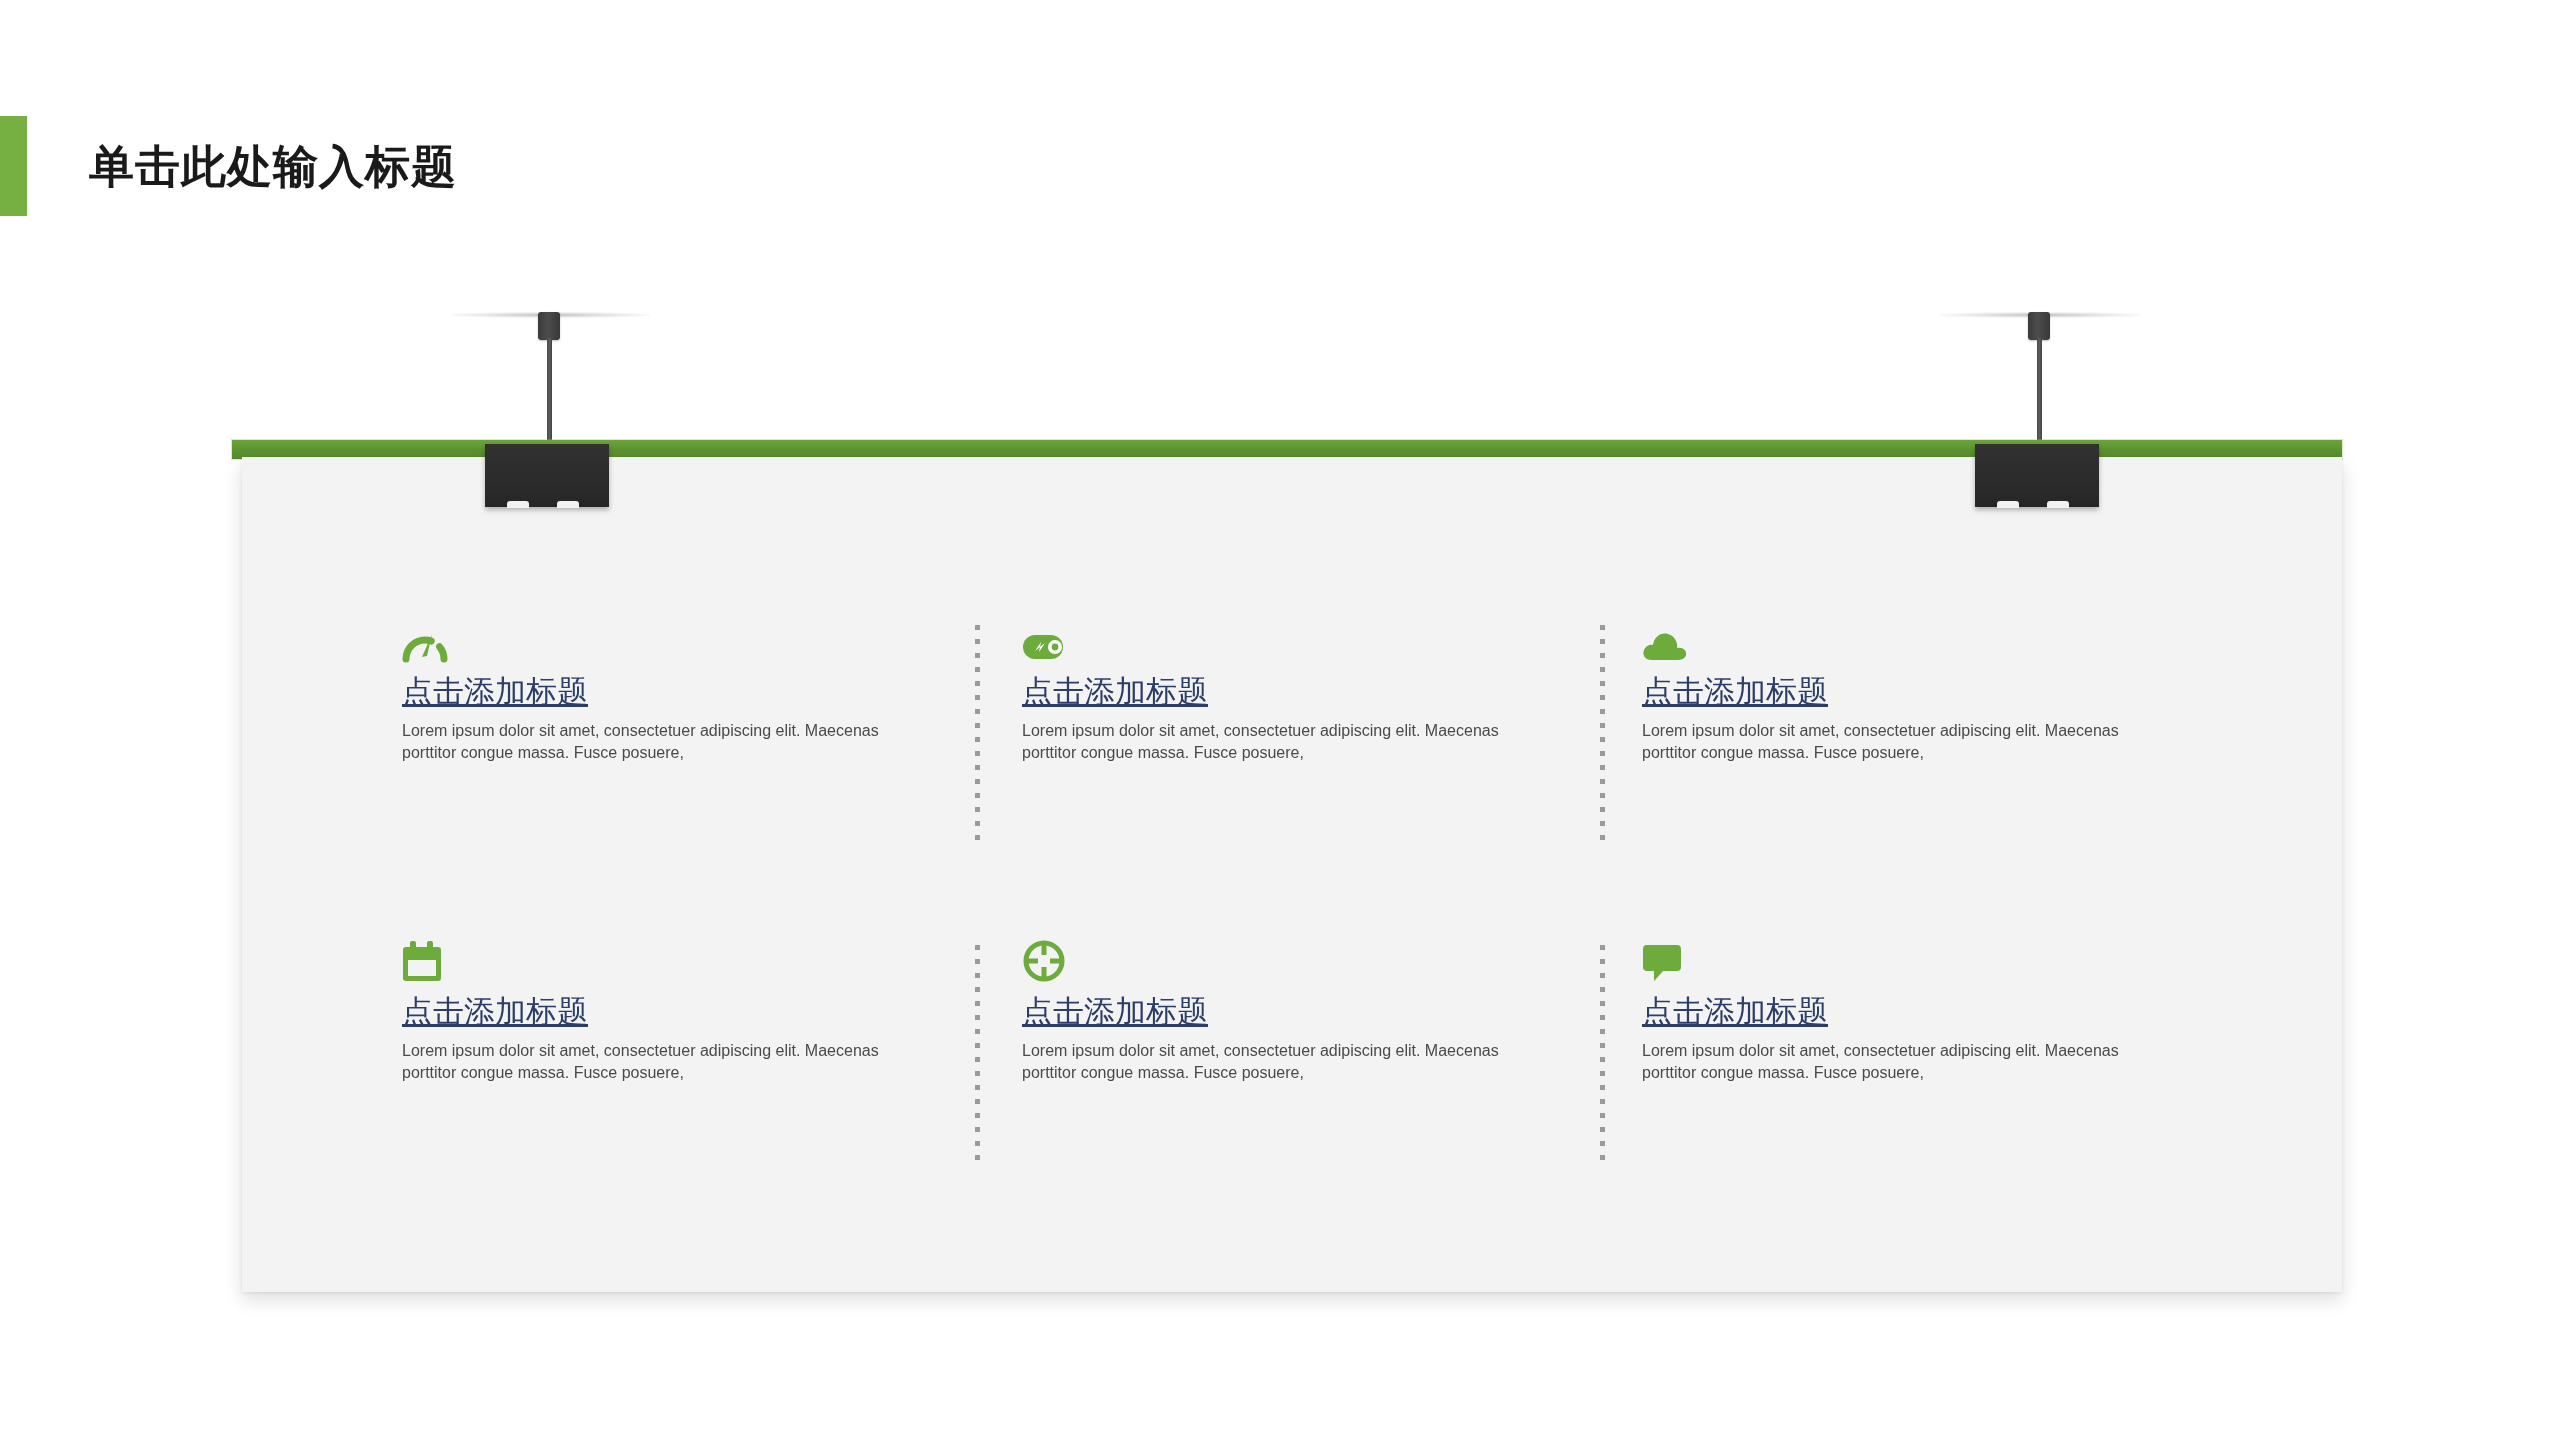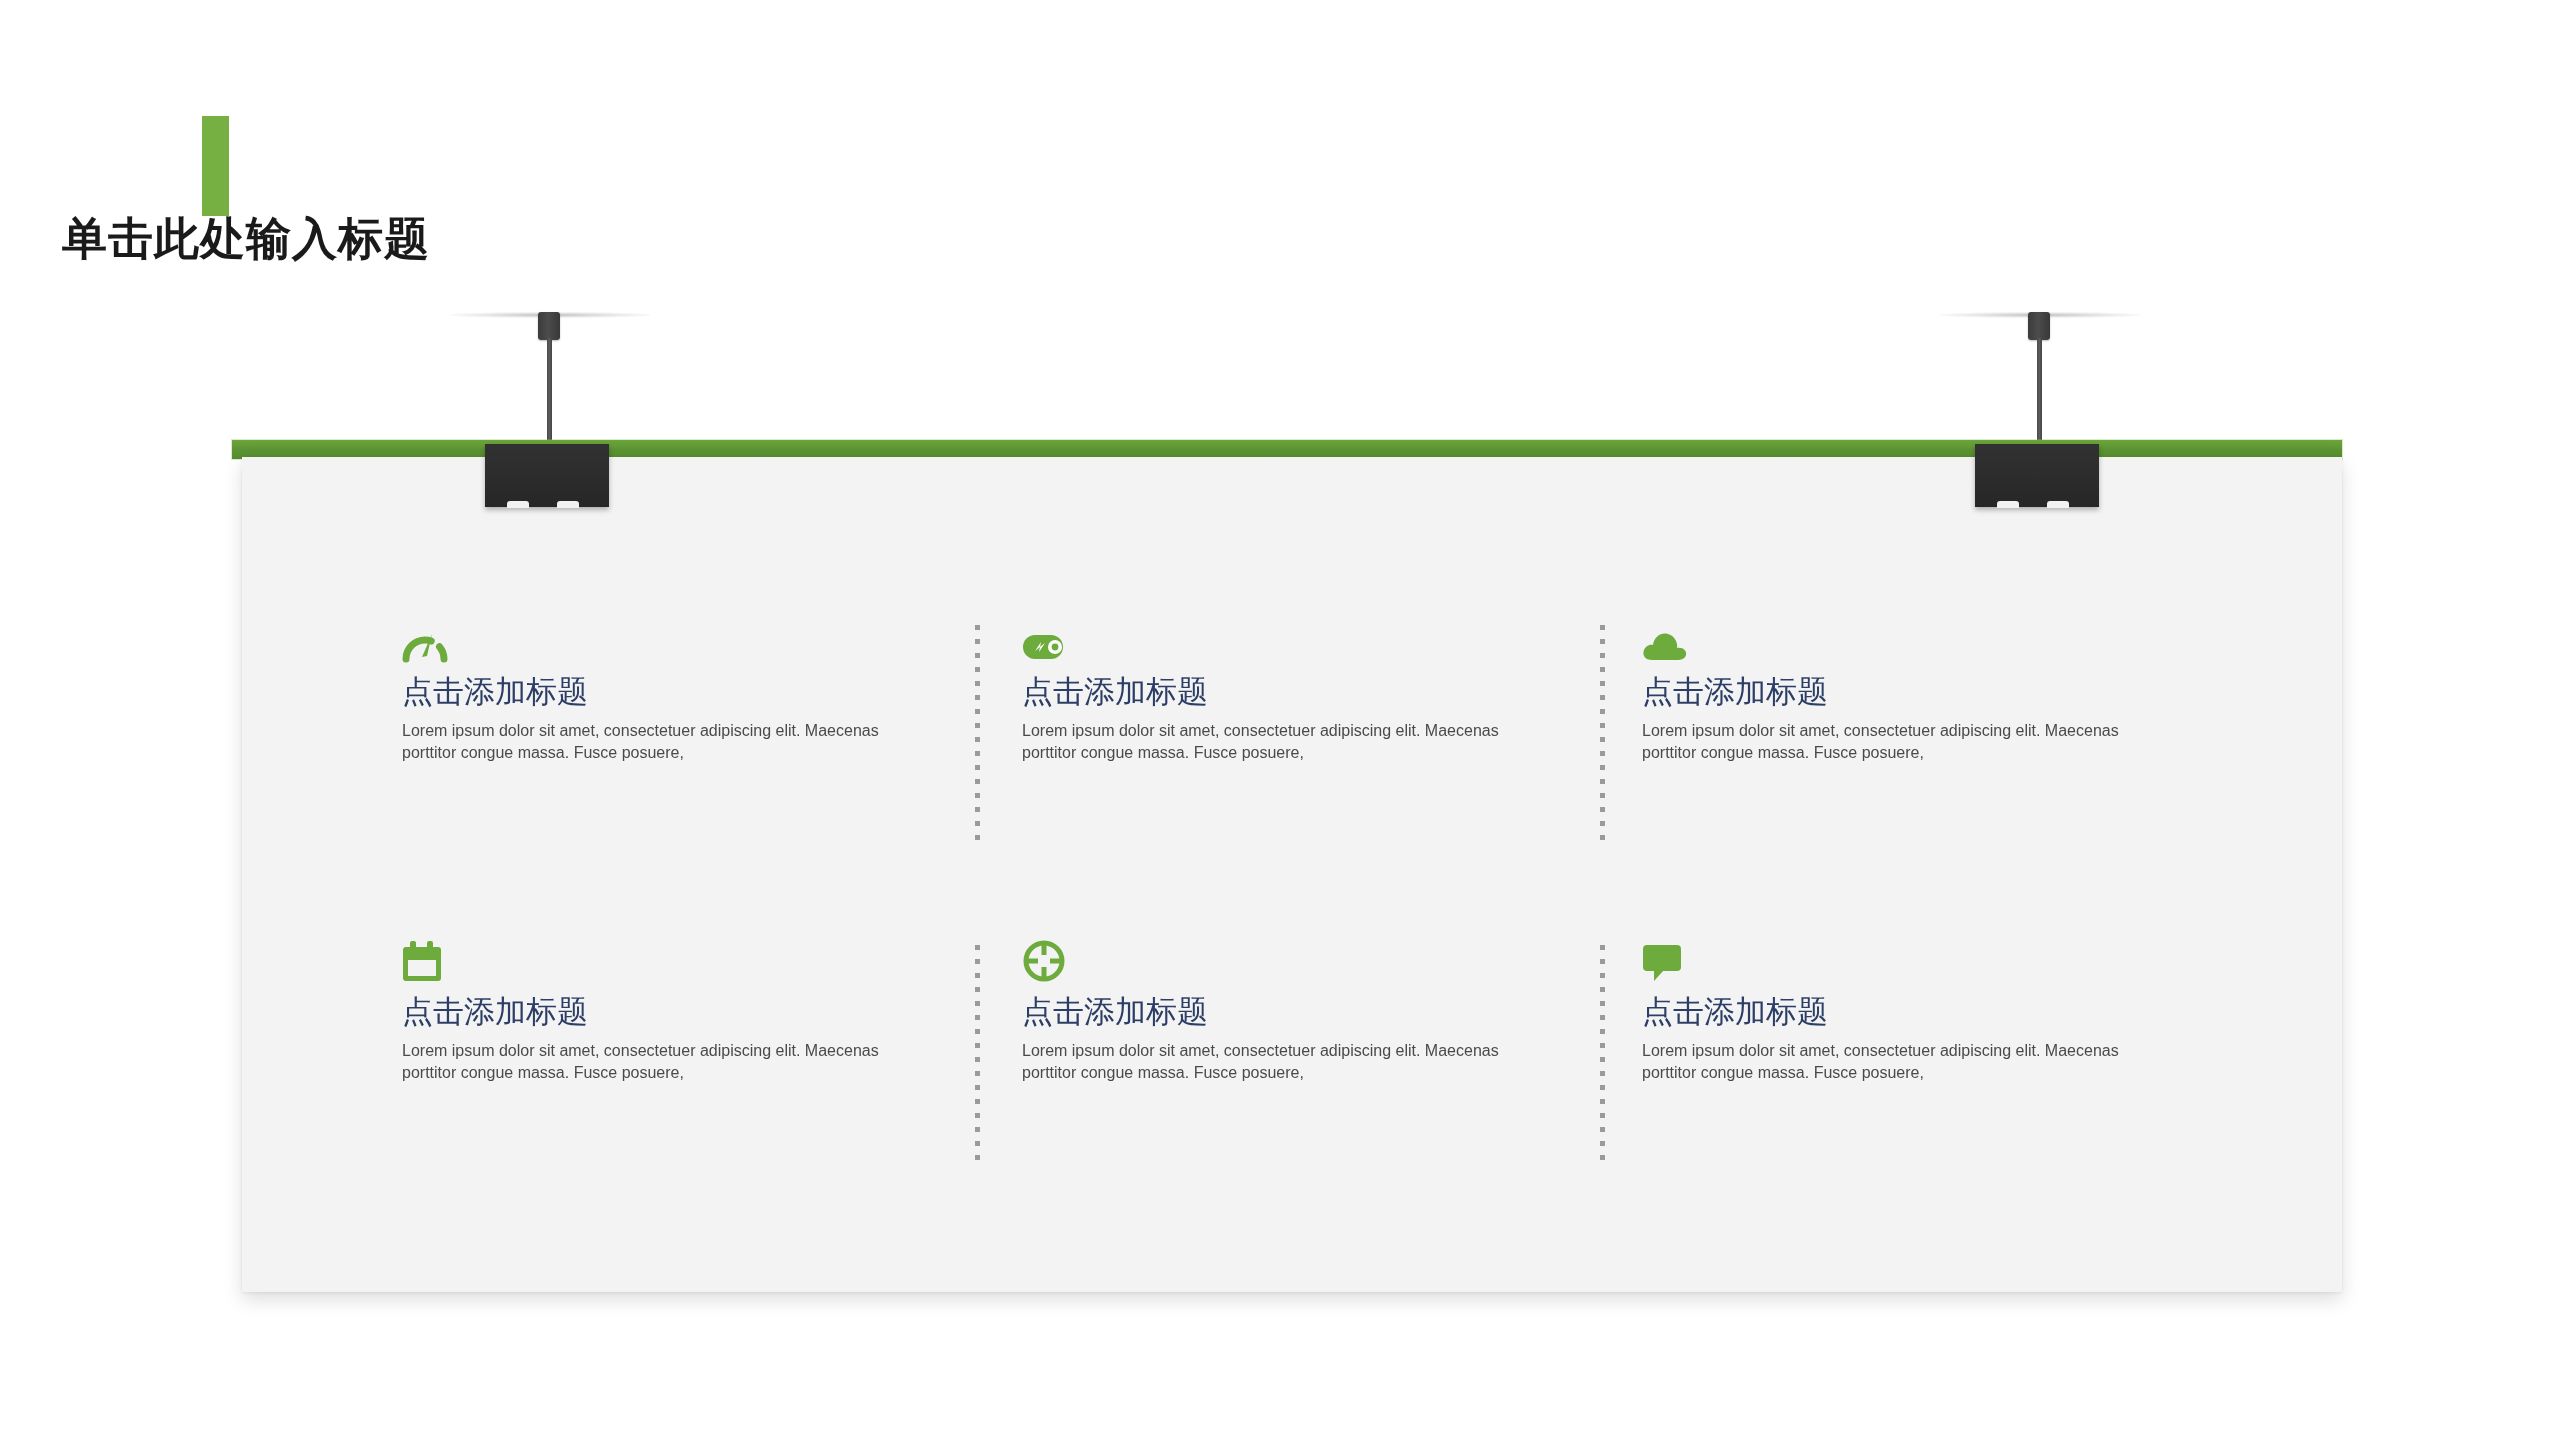--- a/index.html
+++ b/index.html
@@ -19,21 +19,20 @@
     background: #ffffff;
   }
 
   
   .title-row {
     position: absolute;
     left: 0px;
     top: 116px;
     display: flex;
     align-items: center;
-    flex-direction: column;
   }
   .title-accent {
     width: 27px;
     height: 100px;
     background: #76b043;
     flex: 0 0 auto;
   }
   .title-text {
     margin-left: 62px;
     font-size: 45px;
@@ -131,20 +130,21 @@
     margin-bottom: 10px;
   }
   .cell-icon svg { display: block; }
 
   .cell-title {
     font-size: 31px;
     color: #2c3e66;
     line-height: 1.25;
     margin-bottom: 8px;
     white-space: nowrap;
+    text-decoration: underline;
   }
   .cell-body {
     font-size: 16px;
     color: #4a4a4a;
     line-height: 1.42;
     max-width: 515px;
   }
 
   
   .divider {

